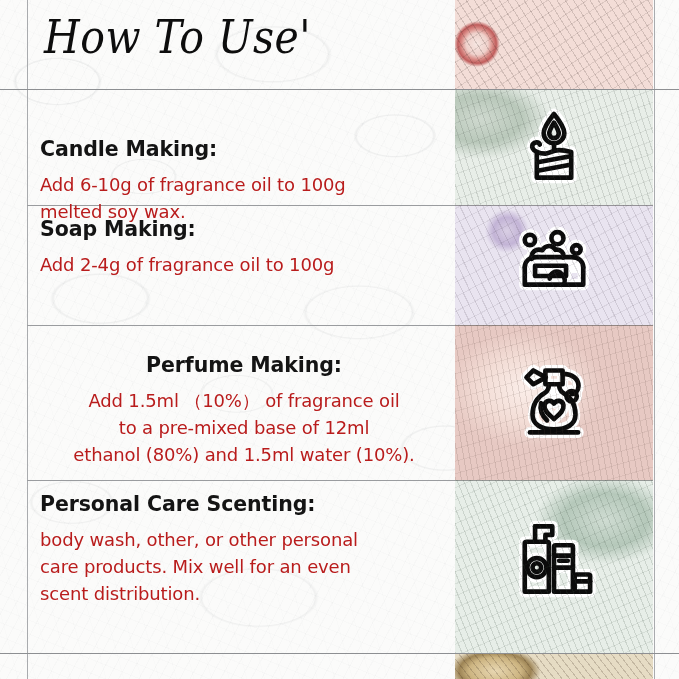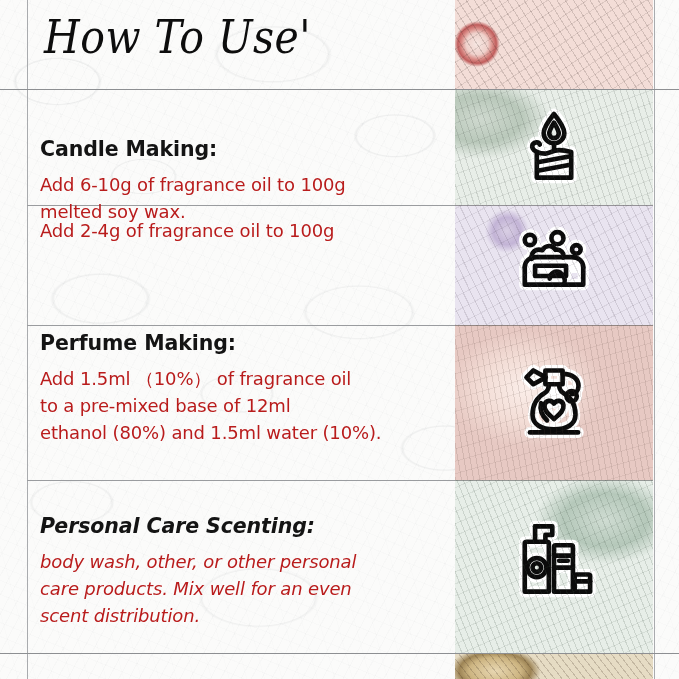--- a/index.html
+++ b/index.html
@@ -359,35 +359,36 @@
 
   <div class="section" style="top:101px;margin-top:36px;">
     <p class="section-heading">Candle Making:</p>
     <p class="section-body">
       <span class="ln">Add 6-10g of fragrance oil to 100g</span>
       <span class="ln">melted soy wax.</span>
     </p>
   </div>
 
   <div class="section" style="top:217px;">
+    <p class="section-heading">Soap Making:</p>
     <p class="section-body">
       <span class="ln">Add 2-4g of fragrance oil to 100g</span>
     </p>
   </div>
 
-  <div class="section" style="top:331px;">
+  <div class="section" style="top:353px;text-align:center;">
     <p class="section-heading">Perfume Making:</p>
     <p class="section-body">
       <span class="ln">Add 1.5ml （10%） of fragrance oil</span>
       <span class="ln">to a pre-mixed base of 12ml</span>
       <span class="ln">ethanol (80%) and 1.5ml water (10%).</span>
     </p>
   </div>
 
-  <div class="section" style="top:514px;font-style:italic;">
+  <div class="section" style="top:492px;">
     <p class="section-heading">Personal Care Scenting:</p>
     <p class="section-body">
       <span class="ln">body wash, other, or other personal</span>
       <span class="ln">care products. Mix well for an even</span>
       <span class="ln">scent distribution.</span>
     </p>
   </div>
 
 </div>
 

